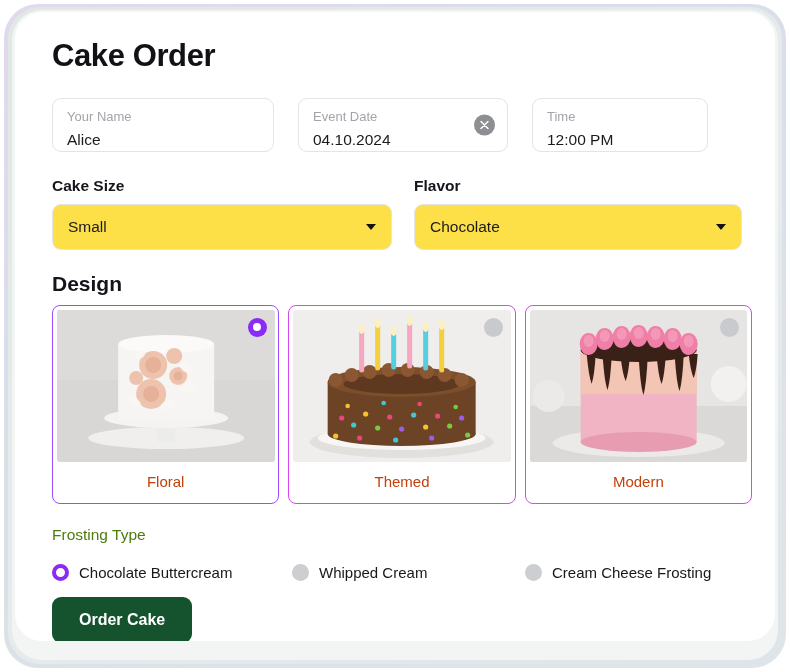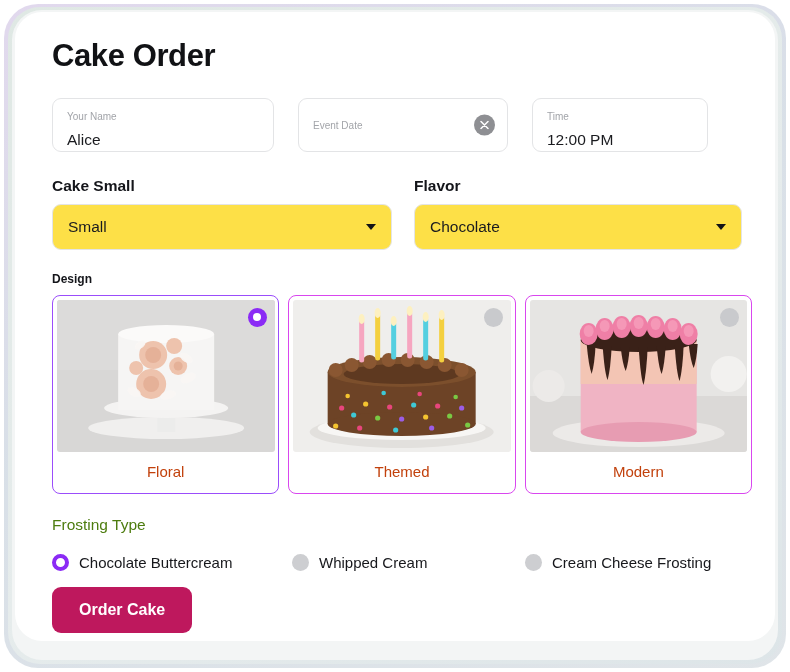--- a/index.html
+++ b/index.html
@@ -71,21 +71,21 @@
     padding: 8px 14px 0 14px;
     display: flex;
     flex-direction: column;
     justify-content: center;
   }
   .field.name   { width: 222px; }
   .field.date   { width: 210px; }
   .field.time   { width: 176px; }
 
   .field-label {
-    font-size: 10px;
+    font-size: 13px;
     color: #a2a4a9;
     line-height: 14px;
     margin-bottom: 6px;
   }
   .field-value {
     font-size: 15.5px;
     color: #1a1b1f;
     line-height: 19px;
   }
   .clear-btn {
@@ -127,21 +127,21 @@
     position: absolute;
     right: 15px; top: 50%;
     transform: translateY(-50%);
     width: 0; height: 0;
     border-left: 5.5px solid transparent;
     border-right: 5.5px solid transparent;
     border-top: 6.5px solid #121317;
   }
 
   
-  #design-label { font-size: 12px; font-weight: bold; color: #14151a; margin-bottom: 9px; }
+  #design-label { font-size: 21px; font-weight: bold; color: #14151a; margin-bottom: 9px; }
   #design-cards { display: flex; gap: 9px; margin-bottom: 22px; }
 
   .design-card {
     width: 228px;
     border: 1px solid #d946ef;
     border-radius: 8px;
     background: #fff;
     overflow: hidden;
     cursor: pointer;
     padding: 4px;
@@ -198,21 +198,21 @@
   }
   .radio-dot.on {
     background: #ffffff;
     border: 4.5px solid #8b2bf5;
   }
   .radio-text { font-size: 15px; color: #17181c; }
 
   
   #order-button {
     display: inline-block;
-    background: #be185d;
+    background: #14532d;
     color: #ffffff;
     font-size: 16px;
     font-weight: bold;
     border: none;
     border-radius: 9px;
     padding: 14px 27px;
     cursor: pointer;
     font-family: "Liberation Sans", sans-serif;
   }
 </style>
@@ -231,39 +231,40 @@
     
     <div class="field-row">
 
       <div class="field name">
         <div class="field-label">Your Name</div>
         <div class="field-value">Alice</div>
       </div>
 
       <div class="field date">
         <div class="field-label">Event Date</div>
+        <div class="field-value">04.10.2024</div>
         <div class="clear-btn">
           <svg width="9" height="9" viewBox="0 0 9 9">
             <path d="M1 1 L8 8 M8 1 L1 8" stroke="#ffffff" stroke-width="1.5" stroke-linecap="round"></path>
           </svg>
         </div>
       </div>
 
       <div class="field time">
         <div class="field-label">Time</div>
         <div class="field-value">12:00 PM</div>
       </div>
 
     </div>
 
     
     <div class="select-row">
 
       <div class="select-group size">
-        <div class="group-label">Cake Small</div>
+        <div class="group-label">Cake Size</div>
         <div class="select-box">
           <span class="select-value">Small</span>
           <span class="caret"></span>
         </div>
       </div>
 
       <div class="select-group flavor">
         <div class="group-label">Flavor</div>
         <div class="select-box">
           <span class="select-value">Chocolate</span>

